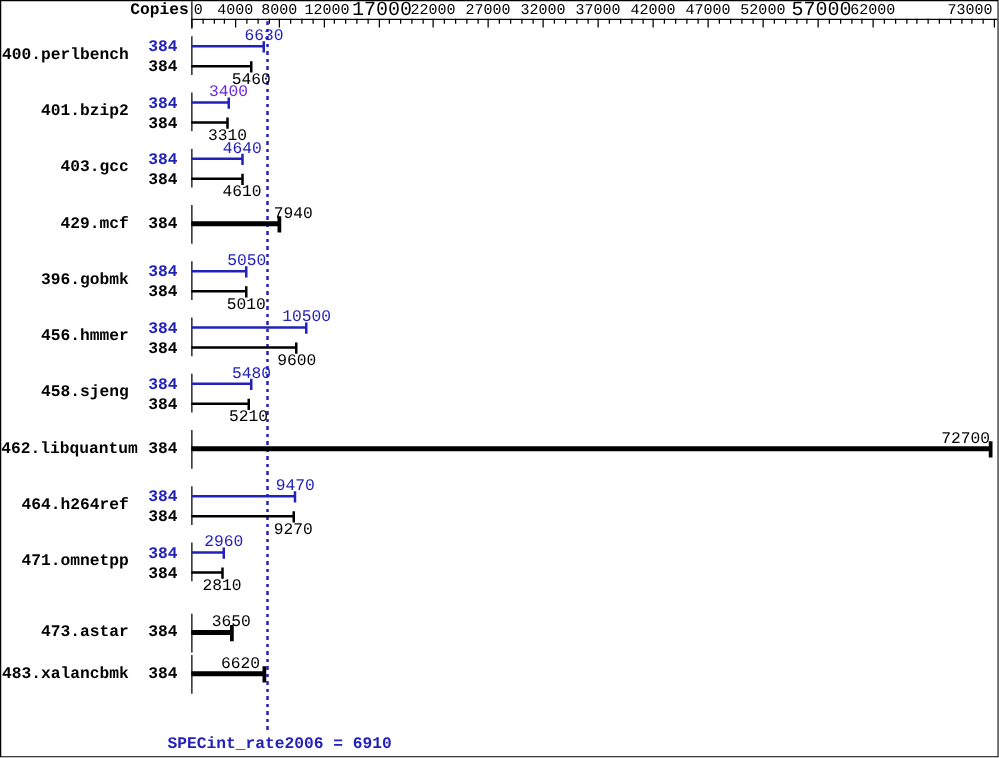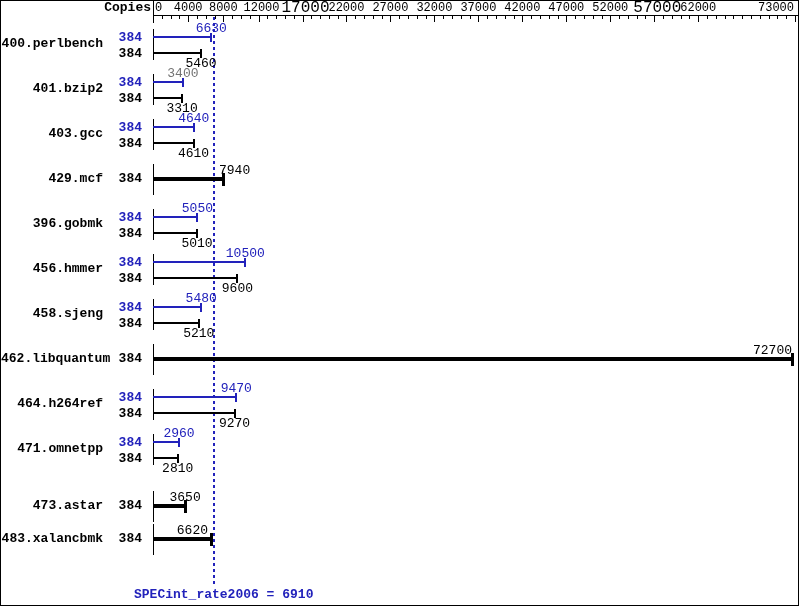--- a/index.html
+++ b/index.html
@@ -130,21 +130,21 @@
         <div class="abs" style="left: 152px; top: 31px; width: 48.0181px; height: 2px; background: rgb(0, 0, 0);"></div>
         <div class="abs" style="left: 199.018px; top: 28px; width: 2px; height: 9px; background: rgb(0, 0, 0);"></div>
         <div class="abs txt" style="left: 182.418px; top: 36px; width: 35.2px; text-align: center; color: rgb(0, 0, 0);">5460</div>
       </div>
       <div class="abs" style="left: 0px; top: 65px; width: 799px; height: 46px;">
         <div class="abs txt bold" style="left: 0px; top: 16px; width: 102px; text-align: right;">401.bzip2</div>
         <div class="abs" style="left: 152px; top: 8px; width: 1px; height: 31px; background: rgb(0, 0, 0);"></div>
         <div class="abs txt bold" style="left: 0px; top: 10px; width: 141px; text-align: right; color: rgb(34, 34, 187);">384</div>
         <div class="abs" style="left: 152px; top: 15px; width: 29.9014px; height: 2px; background: rgb(34, 34, 187);"></div>
         <div class="abs" style="left: 180.901px; top: 12px; width: 2px; height: 9px; background: rgb(34, 34, 187);"></div>
-        <div class="abs txt" style="left: 164.301px; top: 1px; width: 35.2px; text-align: center; color: #737373;">3400</div>
+        <div class="abs txt" style="left: 164.301px; top: 1px; width: 35.2px; text-align: center; color: #6d28d9;">3400</div>
         <div class="abs txt bold" style="left: 0px; top: 26px; width: 141px; text-align: right;">384</div>
         <div class="abs" style="left: 152px; top: 31px; width: 29.1099px; height: 2px; background: rgb(0, 0, 0);"></div>
         <div class="abs" style="left: 180.11px; top: 28px; width: 2px; height: 9px; background: rgb(0, 0, 0);"></div>
         <div class="abs txt" style="left: 163.51px; top: 36px; width: 35.2px; text-align: center; color: rgb(0, 0, 0);">3310</div>
       </div>
       <div class="abs" style="left: 0px; top: 110px; width: 799px; height: 46px;">
         <div class="abs txt bold" style="left: 0px; top: 16px; width: 102px; text-align: right;">403.gcc</div>
         <div class="abs" style="left: 152px; top: 8px; width: 1px; height: 31px; background: rgb(0, 0, 0);"></div>
         <div class="abs txt bold" style="left: 0px; top: 10px; width: 141px; text-align: right; color: rgb(34, 34, 187);">384</div>
         <div class="abs" style="left: 152px; top: 15px; width: 40.8066px; height: 2px; background: rgb(34, 34, 187);"></div>

